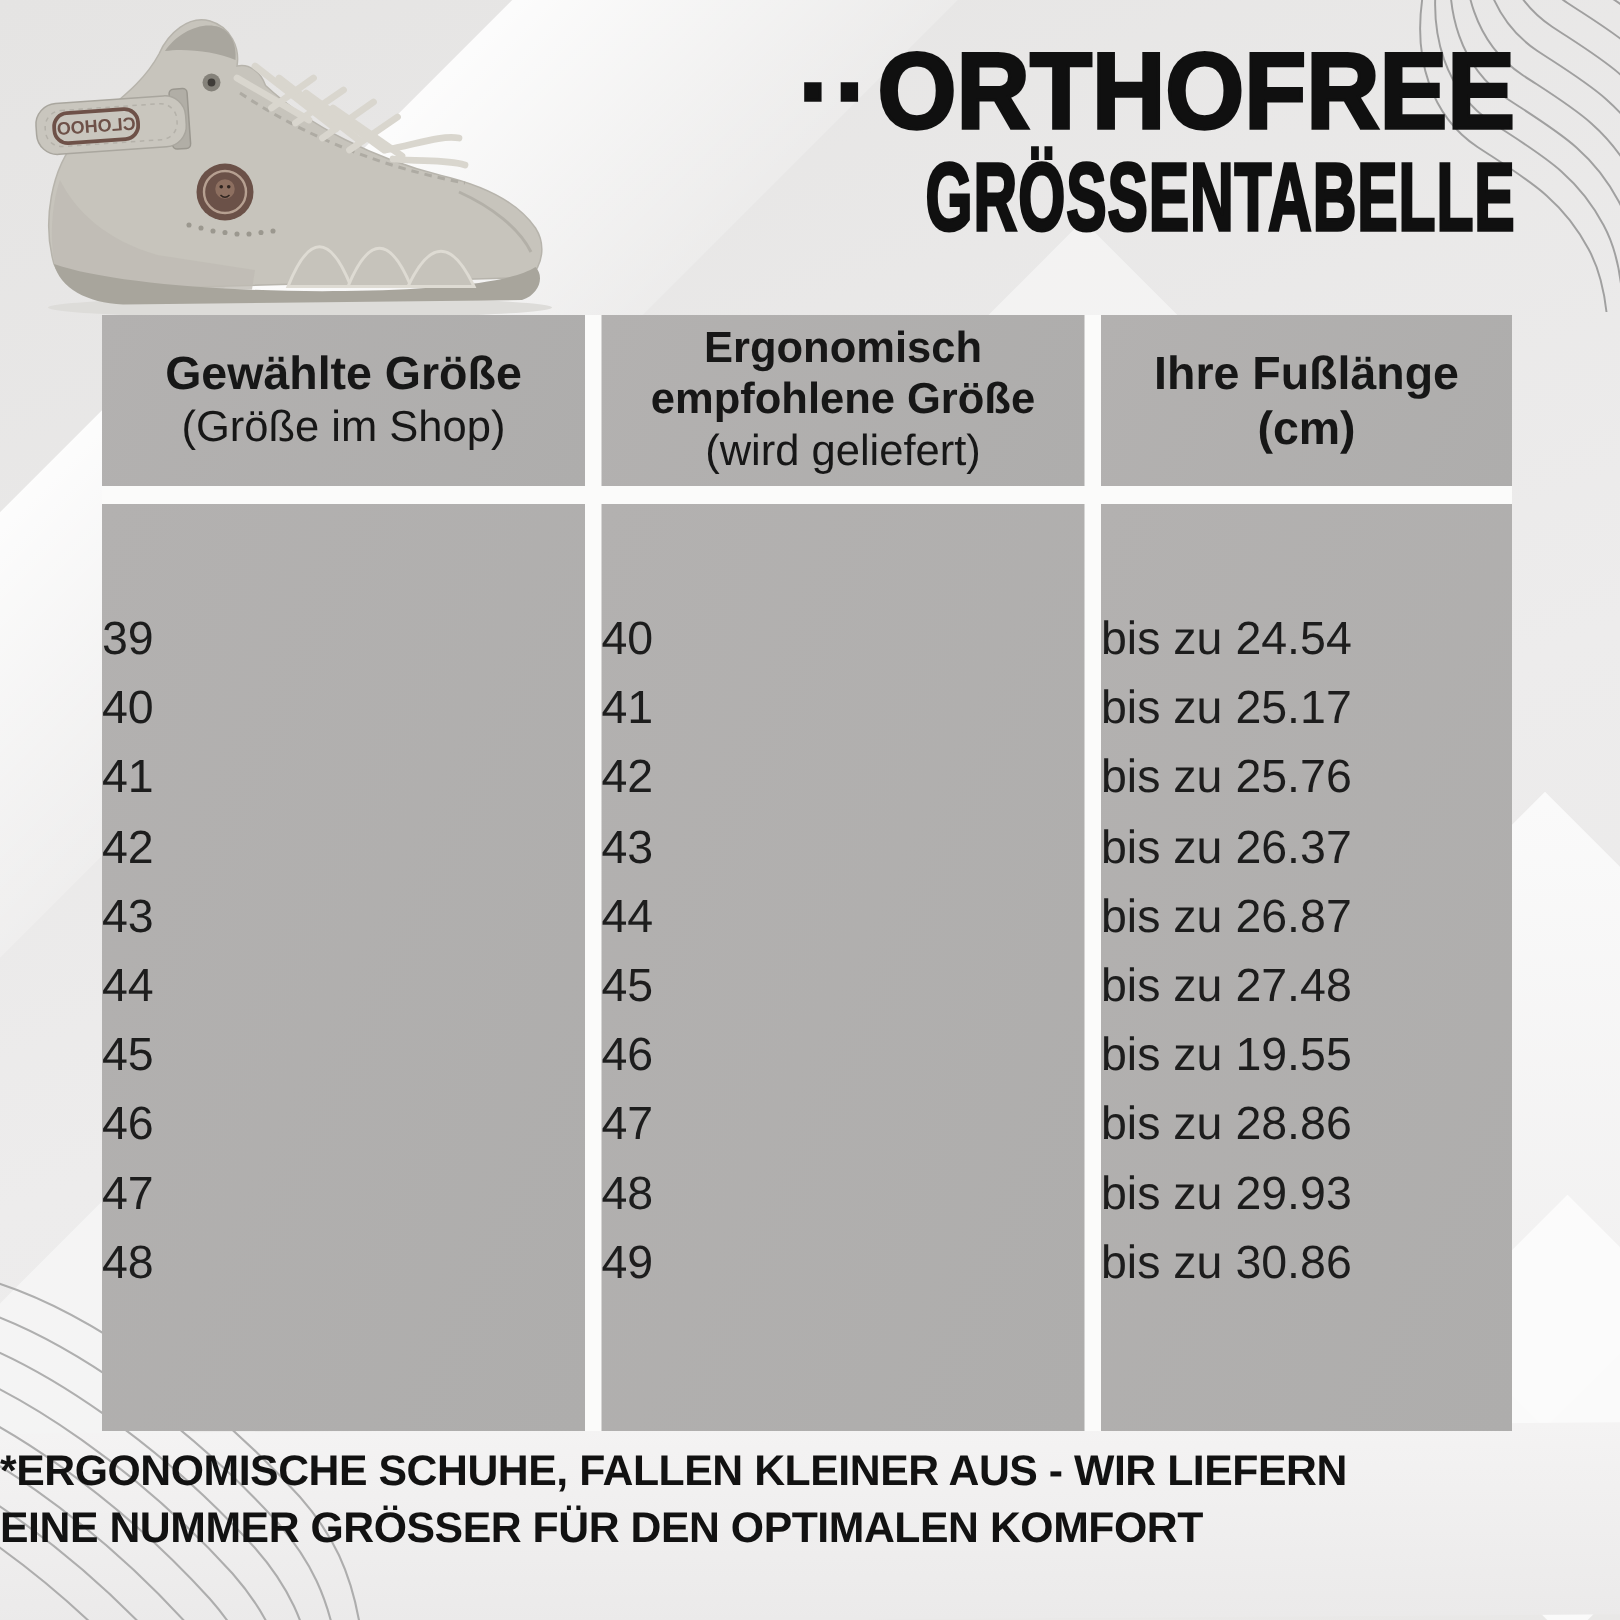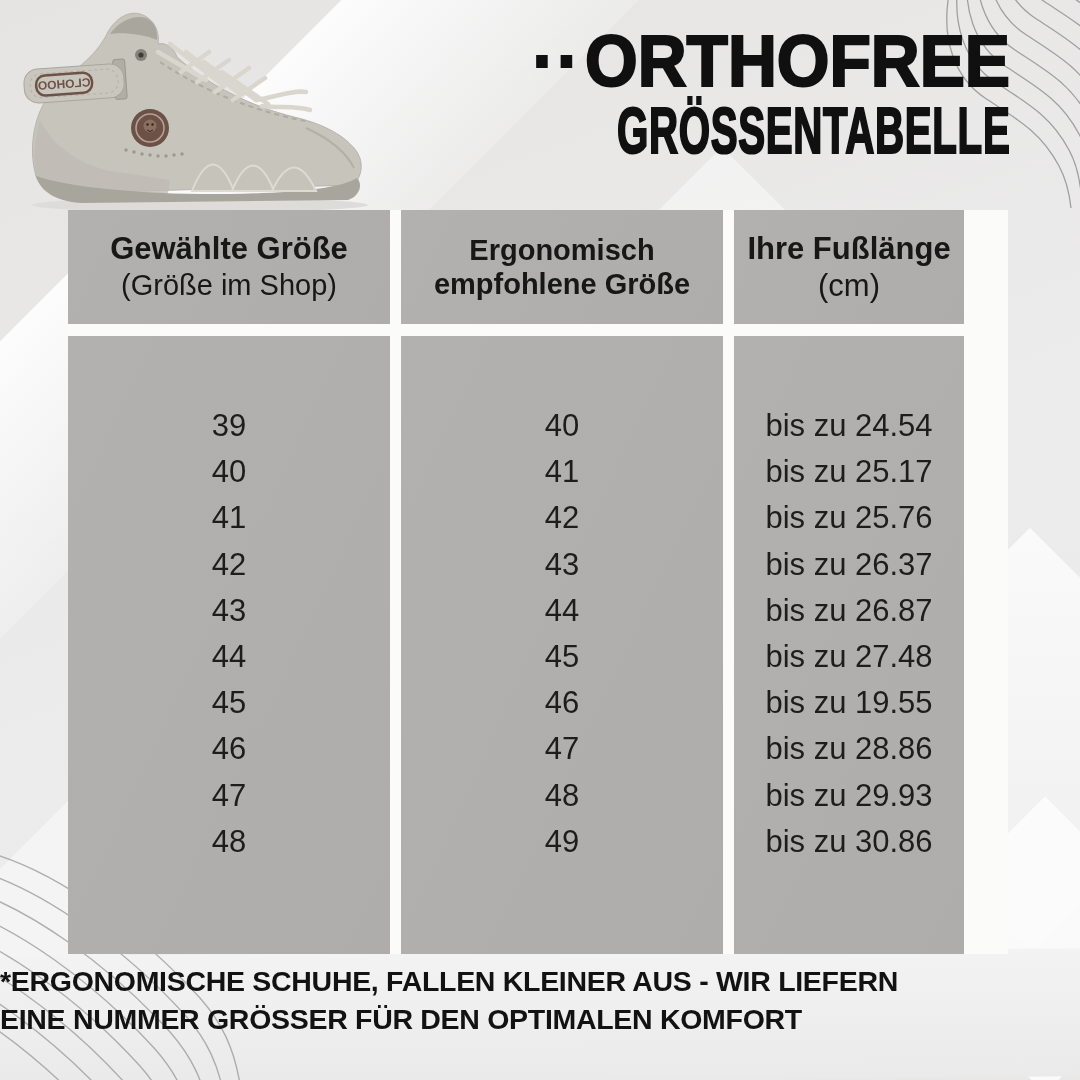--- a/index.html
+++ b/index.html
@@ -32,30 +32,30 @@
   .t1{display:block;font-size:72px;line-height:78px;white-space:nowrap;}
   .t1-inner{display:inline-block;transform:scaleX(.94);transform-origin:100% 50%;}
   .t2{display:block;font-size:64px;line-height:62px;white-space:nowrap;}
   .t2-inner{display:inline-block;transform:scaleX(.63);transform-origin:100% 50%;letter-spacing:1px;}
   .t-dots{letter-spacing:2px;margin-right:4px;}
   
   .size-table{position:absolute;left:68px;top:210px;width:940px;height:744px;
     display:flex;z-index:5;background:#fbfbfa;}
   .col{display:flex;flex-direction:column;border-radius:10px;}
   .col-1,.col-2{width:322px;margin-right:11px;}
-  .col-3{width:230px;}
+  .col-3{width:274px;}
   .col-head{height:114px;background:linear-gradient(115deg,#b3b1b0,#aeadac);
     display:flex;flex-direction:column;align-items:center;justify-content:center;
     text-align:center;margin-bottom:12px;}
   .col-title{font-size:31px;font-weight:700;line-height:36px;max-width:306px;}
   .col-2 .col-title{font-size:29px;line-height:34px;}
   .col-sub{font-size:29px;font-weight:400;line-height:35px;margin-top:1px;}
-  .col-3 .col-sub{font-weight:400;font-size:31px;}
+  .col-3 .col-sub{font-weight:700;font-size:31px;}
   .col-body{flex:1;background:linear-gradient(115deg,#b3b1b0,#aeadac);
-    padding-top:67px;display:flex;flex-direction:column;align-items:center;box-sizing:border-box;}
+    padding-top:67px;display:flex;flex-direction:column;align-items:flex-start;box-sizing:border-box;}
   .cell{height:46.2px;font-size:31px;color:#1d1d1d;display:flex;align-items:center;}
   
   .footer{position:absolute;left:0;right:16px;top:962px;text-align:left;z-index:5;color:#121212;}
   .f-line{font-size:28.5px;font-weight:700;line-height:38px;letter-spacing:-.3px;}
 </style>
 </head>
 <body>
 
 <div class="canvas">
 
@@ -186,20 +186,21 @@
           <div class="cell">44</div>
           <div class="cell">45</div>
           <div class="cell">46</div>
           <div class="cell">47</div>
           <div class="cell">48</div>
         </div>
     </div>
     <div class="col col-2">
       <div class="col-head">
         <div class="col-title">Ergonomisch empfohlene Größe</div>
+        <div class="col-sub">(wird geliefert)</div>
       </div>
       <div class="col-body">
           <div class="cell">40</div>
           <div class="cell">41</div>
           <div class="cell">42</div>
           <div class="cell">43</div>
           <div class="cell">44</div>
           <div class="cell">45</div>
           <div class="cell">46</div>
           <div class="cell">47</div>

